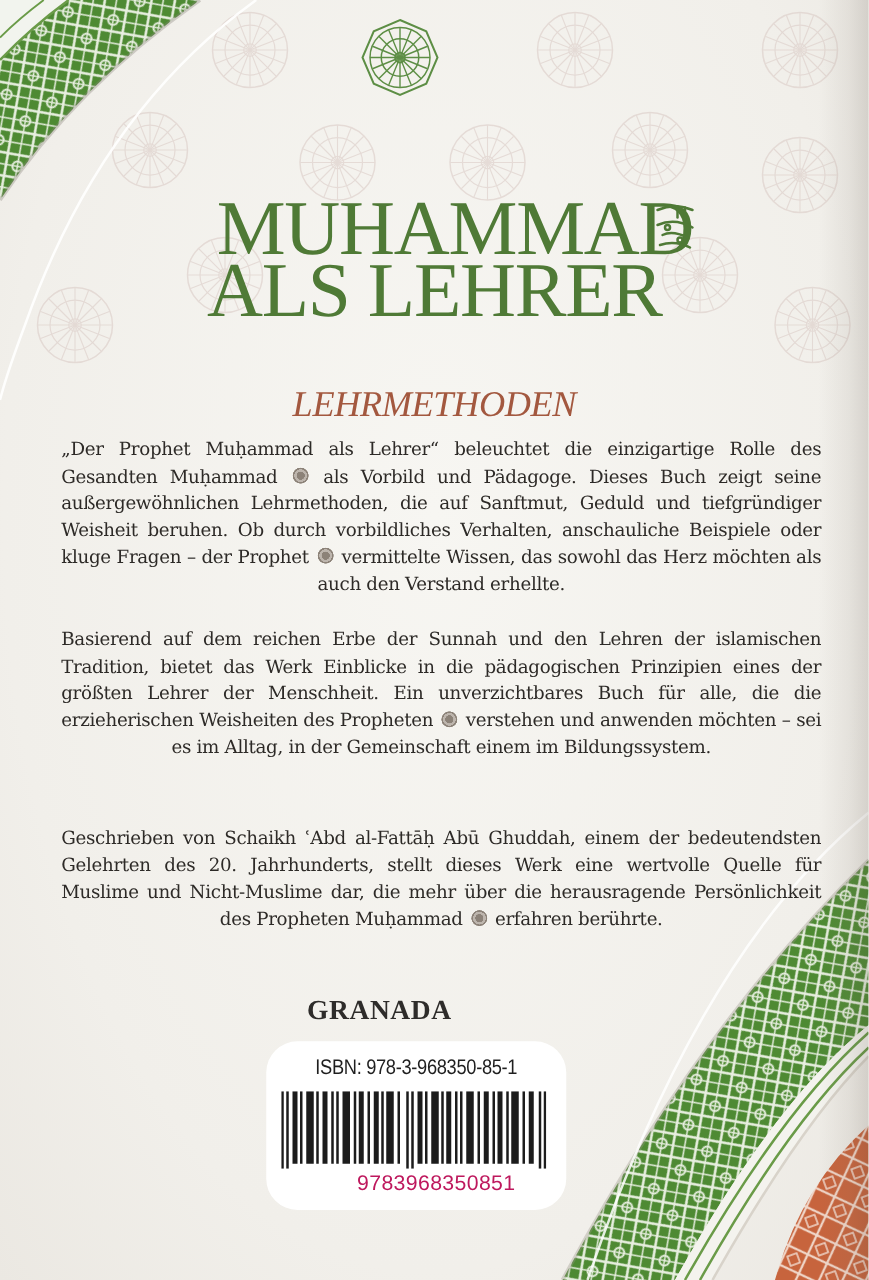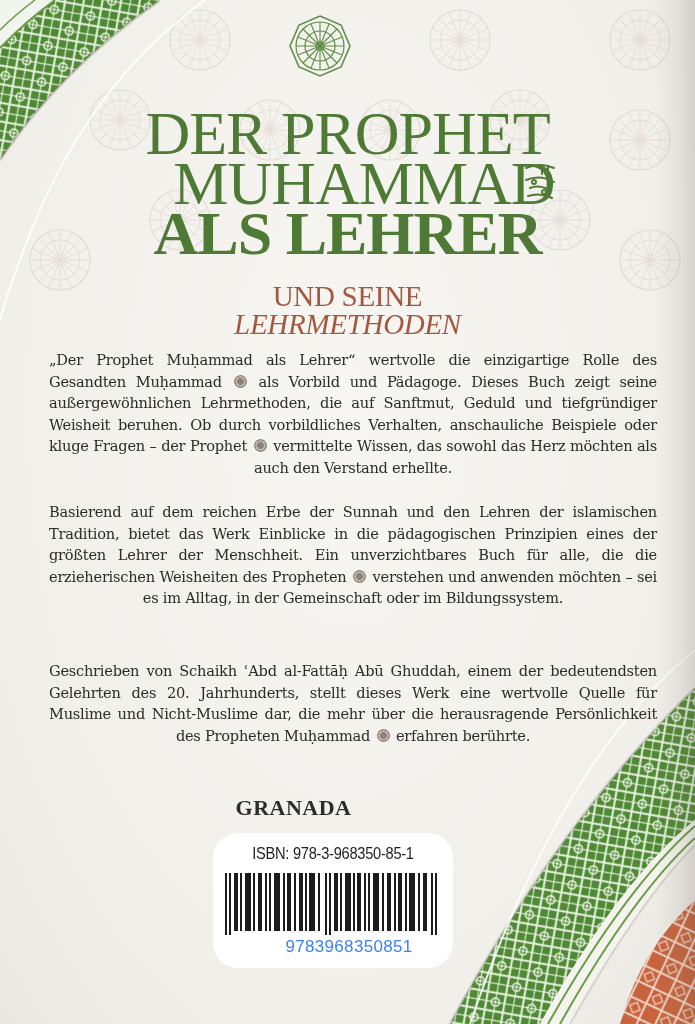--- a/index.html
+++ b/index.html
@@ -32,21 +32,21 @@
     .title {
       position: absolute; left: 0; width: 695px; text-align: center;
       color: #4f7a36;
       font-family: "Liberation Serif", serif;
       font-weight: normal;
       letter-spacing: -1px;
       line-height: 1;
     }
     .title.l1 { top: 102px; font-size: 62px; }
     .title.l2 { top: 152px; font-size: 62px; padding-right: 19px; margin-left: 26px; }
-    .title.l3 { top: 202px; font-size: 62px; font-weight: bold; }
+    .title.l3 { top: 202px; font-size: 62px; }
     .honorific {
       position: absolute; left: 518px; top: 160px; width: 44px; height: 44px;
     }
     .subtitle {
       position: absolute; left: 0; width: 695px; text-align: center;
       color: #a3583f;
       font-family: "Liberation Serif", serif;
       font-size: 29px; line-height: 1;
       letter-spacing: -0.3px;
     }
@@ -66,41 +66,41 @@
     .para.p2 { top: 501px; }
     .para.p3 { top: 660px; }
     .saw {
       display: inline-block; width: 13px; height: 13px; vertical-align: -1px;
       border-radius: 50%;
       background: radial-gradient(circle, #8c8278 0 35%, #bdb5ad 36% 55%, #8c8278 56% 70%, transparent 71%);
       margin: 0 2px;
     }
 
     .publisher {
-      position: absolute; left: 8px; width: 571px; top: 795px; text-align: center;
+      position: absolute; left: 18px; width: 571px; top: 795px; text-align: center;
       font-family: "Liberation Serif", serif; font-weight: bold;
       font-size: 22px; letter-spacing: 0.5px; color: #2e2c2a;
     }
 
     .isbn-box {
       position: absolute; left: 213px; top: 833px; width: 240px; height: 135px;
       background: #ffffff;
       border-radius: 25px;
     }
     .isbn-label {
       position: absolute; left: 0; width: 240px; top: 11px; text-align: center;
       font-family: "Liberation Sans", sans-serif; font-size: 17px;
       letter-spacing: -0.3px; color: #1f1f1f;
       transform: scaleX(0.86);
     }
     .barcode { position: absolute; left: 12px; top: 40px; width: 212px; height: 62px; }
     .isbn-digits {
       position: absolute; left: 0; width: 272px; top: 104px; text-align: center;
       font-family: "Liberation Sans", sans-serif; font-size: 17px;
-      color: #3b82f6; letter-spacing: 0.3px;
+      color: #be185d; letter-spacing: 0.3px;
     }
   </style>
 </head>
 <body>
 
 <div class="cover">
 
   <svg class="bg-pattern" viewBox="0 0 695 330">
     <defs>
       <g id="ros">
@@ -181,52 +181,50 @@
         <line x1="-24" y1="0" x2="24" y2="0"></line>
       <line x1="-17" y1="-17" x2="17" y2="17"></line>
         <line x1="17" y1="-17" x2="-17" y2="17"></line>
       <line x1="-9" y1="-22" x2="9" y2="22"></line>
         <line x1="9" y1="-22" x2="-9" y2="22"></line>
       <line x1="-22" y1="-9" x2="22" y2="9"></line>
         <line x1="22" y1="-9" x2="-22" y2="9"></line>
     </g>
   </svg>
 
-  <div class="title l1">DER PROPHET</div>
   <div class="title l2">MUHAMMAD</div>
   <div class="title l3">ALS LEHRER</div>
 
   <svg class="honorific" viewBox="0 0 44 44">
     <g fill="none" stroke="#4f7a36" stroke-width="2" stroke-linecap="round">
       <path d="M8 8 Q 22 2 36 8"></path>
       <path d="M30 6 L30 16"></path>
       <path d="M24 5 L24 14"></path>
       <path d="M8 20 Q 22 14 36 22"></path>
       <path d="M12 28 Q 20 24 32 30"></path>
       <path d="M10 36 Q 22 32 34 38"></path>
       <circle cx="16" cy="22" r="2"></circle>
       <circle cx="26" cy="32" r="2"></circle>
     </g>
   </svg>
 
-  <div class="subtitle s1">UND SEINE</div>
   <div class="subtitle s2">LEHRMETHODEN</div>
 
   <p class="para p1">
-    <span>„Der Prophet Muḥammad als Lehrer“ wertvolle die einzigartige Rolle des Gesandten Muḥammad</span>
+    <span>„Der Prophet Muḥammad als Lehrer“ beleuchtet die einzigartige Rolle des Gesandten Muḥammad</span>
     <span class="saw"></span>
     <span>als Vorbild und Pädagoge. Dieses Buch zeigt seine außergewöhnlichen Lehrmethoden, die auf Sanftmut, Geduld und tiefgründiger Weisheit beruhen. Ob durch vorbildliches Verhalten, anschauliche Beispiele oder kluge Fragen – der Prophet</span>
     <span class="saw"></span>
     <span>vermittelte Wissen, das sowohl das Herz möchten als auch den Verstand erhellte.</span>
   </p>
 
   <p class="para p2">
     <span>Basierend auf dem reichen Erbe der Sunnah und den Lehren der islamischen Tradition, bietet das Werk Einblicke in die pädagogischen Prinzipien eines der größten Lehrer der Menschheit. Ein unverzichtbares Buch für alle, die die erzieherischen Weisheiten des Propheten</span>
     <span class="saw"></span>
-    <span>verstehen und anwenden möchten – sei es im Alltag, in der Gemeinschaft oder im Bildungssystem.</span>
+    <span>verstehen und anwenden möchten – sei es im Alltag, in der Gemeinschaft einem im Bildungssystem.</span>
   </p>
 
   <p class="para p3">
     <span>Geschrieben von Schaikh ʿAbd al-Fattāḥ Abū Ghuddah, einem der bedeutendsten Gelehrten des 20. Jahrhunderts, stellt dieses Werk eine wertvolle Quelle für Muslime und Nicht-Muslime dar, die mehr über die herausragende Persönlichkeit des Propheten Muḥammad</span>
     <span class="saw"></span>
     <span>erfahren berührte.</span>
   </p>
 
   <div class="publisher">GRANADA</div>
 

